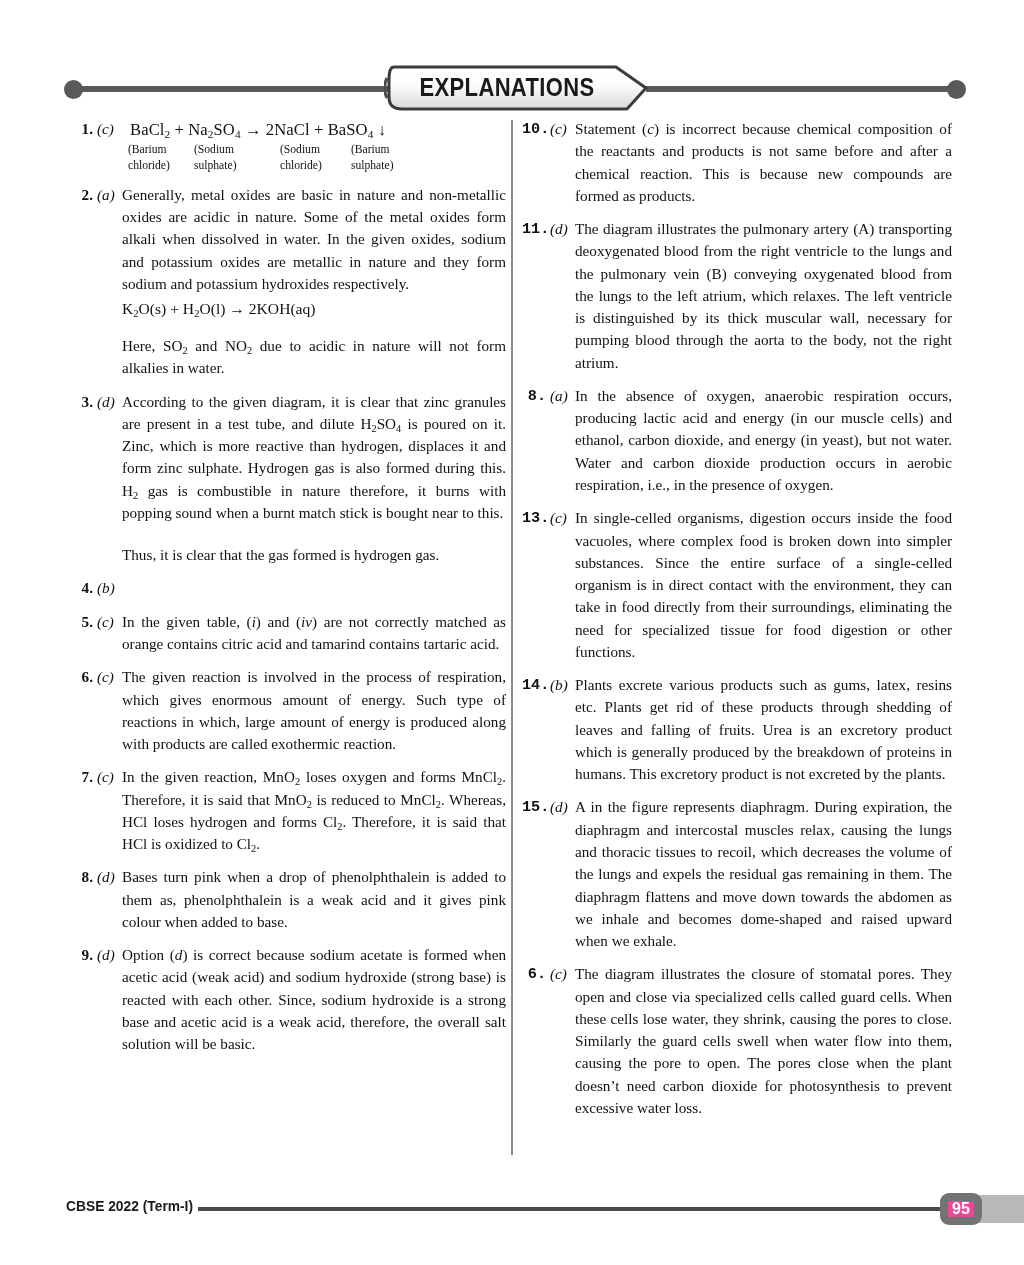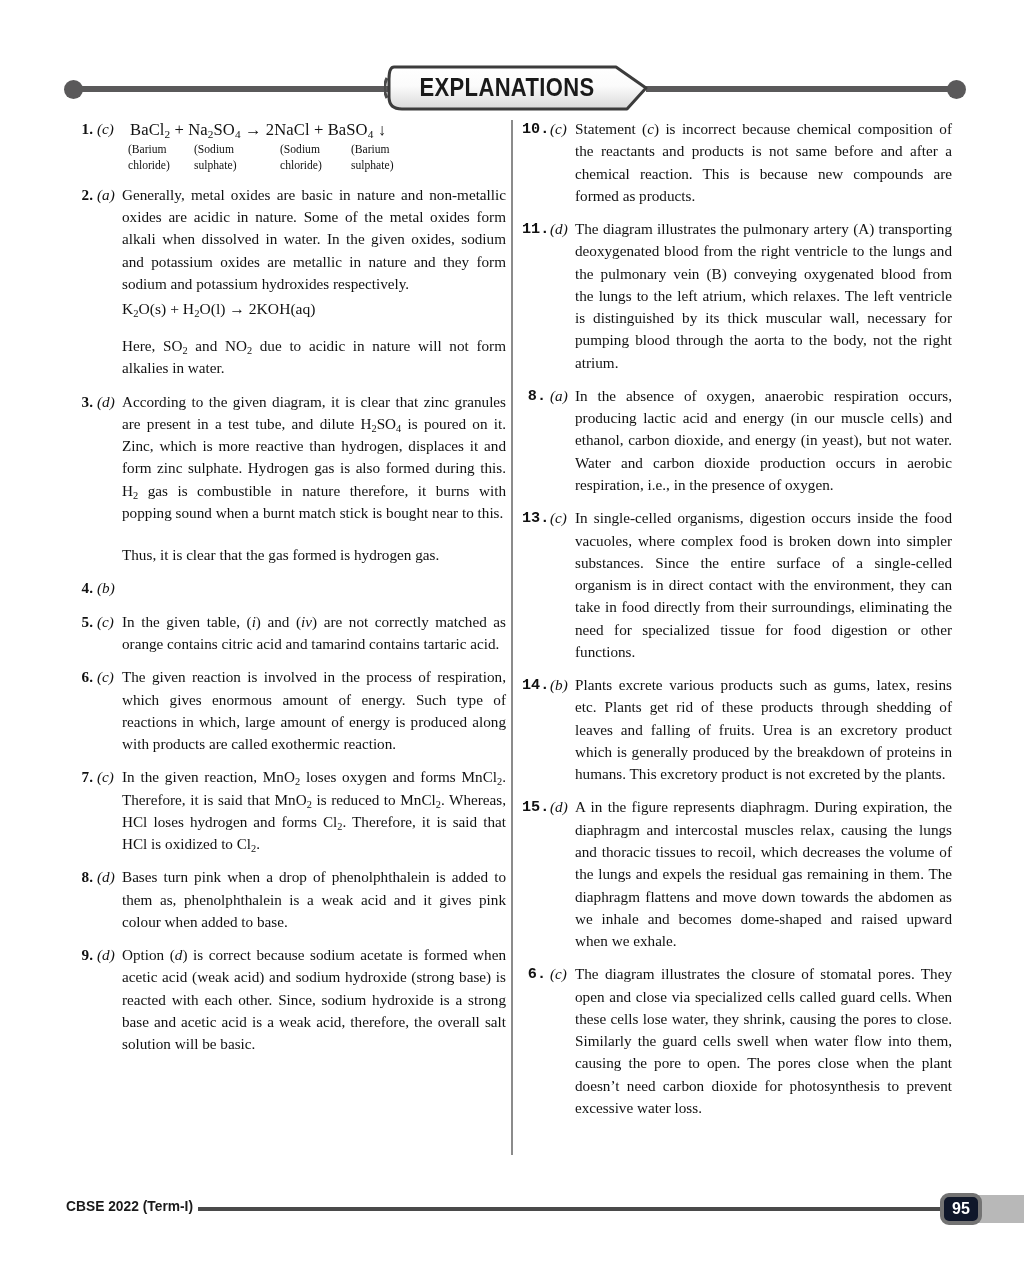--- a/index.html
+++ b/index.html
@@ -193,22 +193,22 @@
     height: 28px;
     background: #b8b8b8;
   }
   .page-badge {
     position: absolute;
     right: 42px;
     top: -1px;
     width: 42px;
     height: 32px;
     border-radius: 9px;
-    background: #0f172a;
-    border: 4px solid #737373;
+    background: #ec4899;
+    border: 8px solid #737373;
     display: flex;
     align-items: center;
     justify-content: center;
     font-family: "Liberation Sans", "DejaVu Sans", sans-serif;
     font-weight: bold;
     font-size: 16px;
     color: #ffffff;
   }
 </style>
 </head>

